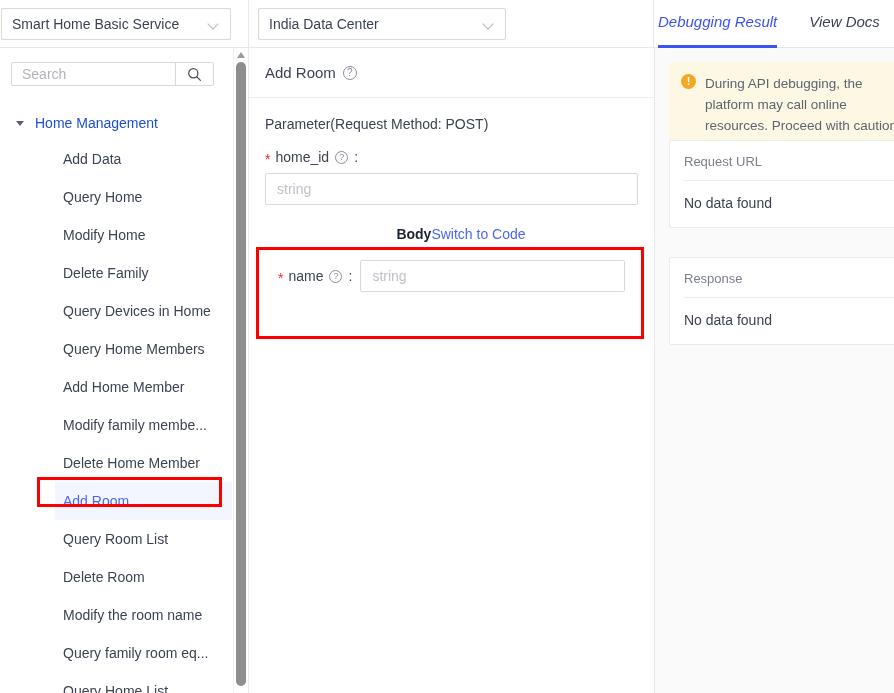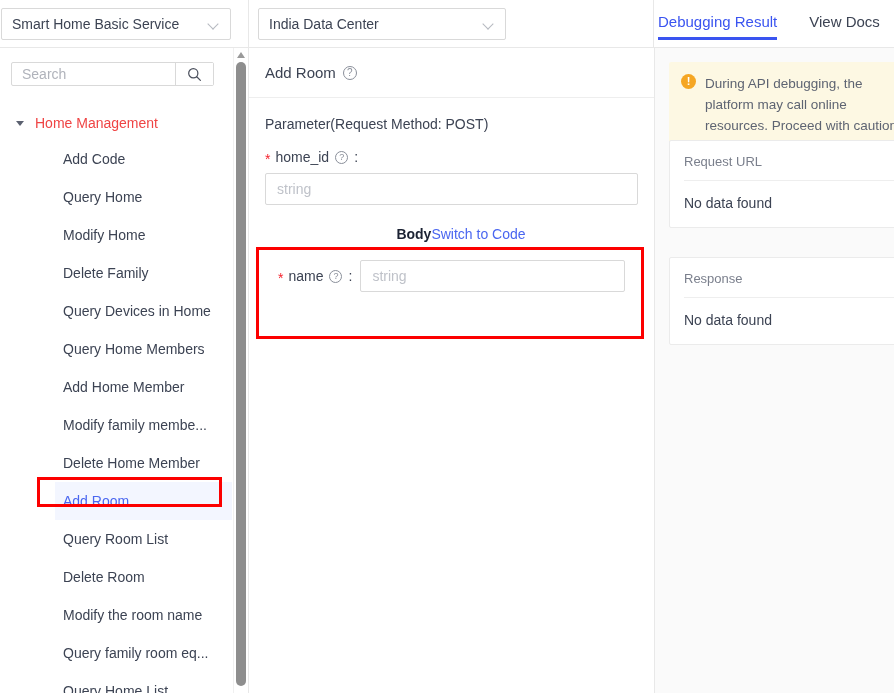--- a/index.html
+++ b/index.html
@@ -60,27 +60,28 @@
     background: #e8e8e8;
   }
 
   
   .tabs {
     position: absolute; left: 658px; top: 0; height: 48px;
     display: flex; align-items: flex-start;
   }
   .tab {
     position: relative;
-    height: 40px;
+    height: 48px;
     line-height: 44px;
     font-size: 15px;
     color: #3c4353;
     margin-right: 32px;
     cursor: pointer;
     white-space: nowrap;
+    font-style: italic;
   }
   .tab.active { color: #3a54f0; font-weight: 400; }
   .tab.active::after {
     content: "";
     position: absolute; left: 0; right: 0; bottom: 0;
     height: 3px; background: #3a54f0;
   }
 
   
   .sidebar {
@@ -125,21 +126,21 @@
     padding-left: 16px;
     cursor: pointer;
   }
   .caret {
     width: 0; height: 0;
     border-left: 4.5px solid transparent;
     border-right: 4.5px solid transparent;
     border-top: 5.5px solid #5b6170;
     margin-right: 11px;
   }
-  .group-label { font-size: 14px; color: #ef4444; }
+  .group-label { font-size: 14px; color: #1d4ed8; }
 
   .nav-list {
     position: absolute; left: 0; top: 92px;
     width: 232px;
   }
   .nav-item {
     height: 38px;
     line-height: 38px;
     padding-left: 63px;
     font-size: 14px;
@@ -405,21 +406,21 @@
         </span>
       </button>
     </div>
 
     <div class="group-row">
       <span class="caret"></span>
       <span class="group-label">Home Management</span>
     </div>
 
     <div class="nav-list" id="nav-list">
-        <div class="nav-item">Add Code</div>
+        <div class="nav-item">Add Data</div>
         <div class="nav-item">Query Home</div>
         <div class="nav-item">Modify Home</div>
         <div class="nav-item">Delete Family</div>
         <div class="nav-item">Query Devices in Home</div>
         <div class="nav-item">Query Home Members</div>
         <div class="nav-item">Add Home Member</div>
         <div class="nav-item">Modify family membe...</div>
         <div class="nav-item">Delete Home Member</div>
         <div class="nav-item selected">Add Room</div>
         <div class="nav-item">Query Room List</div>

